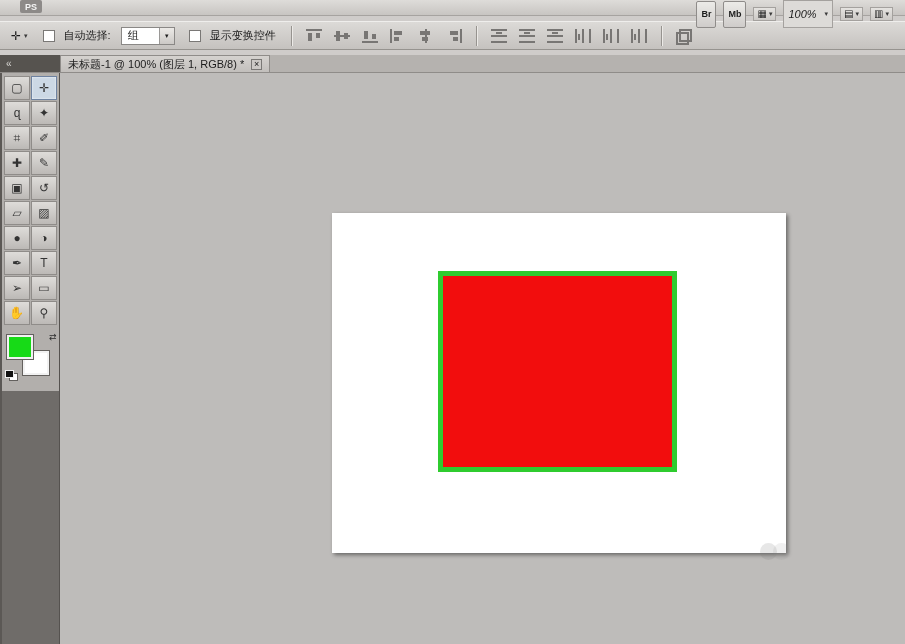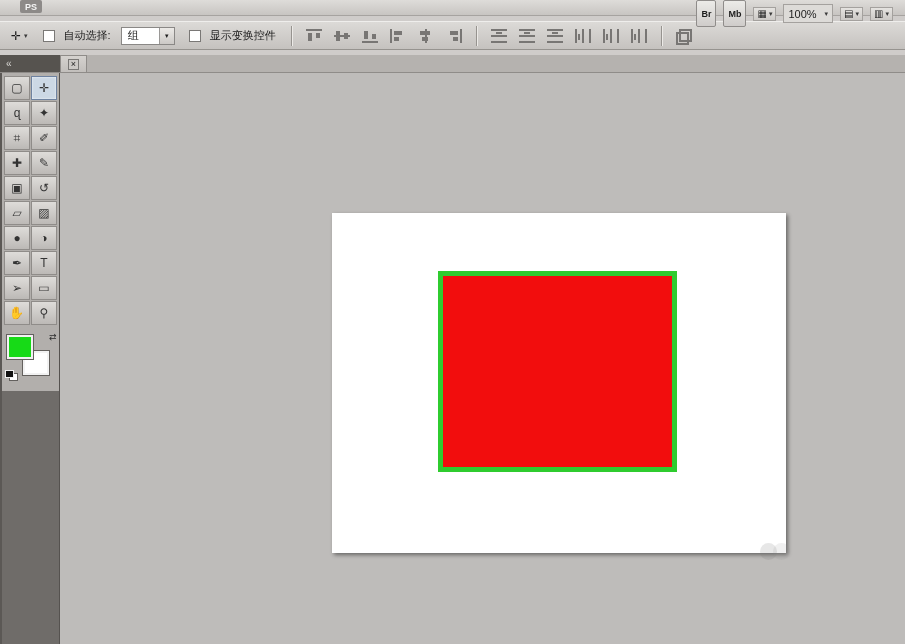--- a/index.html
+++ b/index.html
@@ -8,21 +8,21 @@
 
   
   .menubar { height:16px; display:flex; align-items:flex-start; background:linear-gradient(#dedcd9,#c8c5c2); border-bottom:1px solid #a6a3a0; padding-left:20px; }
   .ps-logo { width:22px; height:13px; background:#8d8a88; color:#f4f4f4; font-size:9px; font-weight:bold; display:flex; align-items:center; justify-content:center; border-radius:2px; margin-right:8px; }
   .menu-item { padding:0 7px; cursor:default; white-space:nowrap; }
   .appbar-right { margin-left:auto; display:flex; align-items:center; gap:7px; padding-right:12px; }
   .mini-btn { border:1px solid #8f8c8a; background:linear-gradient(#ecebe8,#cfccca); height:27px; padding:0 4px; font-size:9px; font-weight:bold; display:flex; align-items:center; border-radius:2px; }
   .icon-drop { display:flex; align-items:center; gap:2px; border:1px solid #a4a19e; background:linear-gradient(#e5e3e0,#ccc9c6); padding:0 3px; height:14px; }
   .icon-drop .g { font-size:10px; line-height:1; }
   .drop-arrow { font-size:7px; color:#3a3a3a; }
-  .zoom-ctl { display:flex; align-items:center; gap:8px; border:1px solid #a4a19e; background:#dddbd8; padding:0 4px; height:19px; min-width:46px; }
+  .zoom-ctl { display:flex; align-items:center; gap:8px; border:1px solid #a4a19e; background:#dddbd8; padding:0 4px; height:28px; min-width:46px;font-style:italic; }
 
   
   .optionsbar { margin-top:5px; height:29px; background:linear-gradient(#dcdad7,#c5c2bf); border-top:1px solid #efeeec; border-bottom:1px solid #96938f; display:flex; align-items:center; padding:0 8px; gap:6px; }
   .tool-preset { display:flex; align-items:center; gap:3px; padding:0 3px; margin-right:6px; }
   .tool-preset .g { font-size:12px; }
   .checkbox { width:12px; height:12px; background:#fff; border:1px solid #7a7876; display:inline-block; flex:none; }
   .opt-label { margin-left:3px; margin-right:4px; white-space:nowrap; }
   .combo { width:54px; height:18px; background:#fff; border:1px solid #8a8886; display:flex; align-items:center; justify-content:space-between; padding-left:6px; margin-right:8px; }
   .combo-arrow { width:15px; height:16px; background:linear-gradient(#eceae7,#ccc9c6); border-left:1px solid #9a9896; font-size:7px; display:flex; align-items:center; justify-content:center; }
   .sep { width:1px; height:20px; background:#96938f; box-shadow:1px 0 0 #eceae7; margin:0 5px; flex:none; }
@@ -171,20 +171,21 @@
   <span class="alnbtn">
       <span class="alico i-auto"></span>
     </span>
 </div>
 
 <div class="tabbar">
   <span class="panel-collapse">
     <span>«</span>
   </span>
   <span class="doc-tab">
+    <span>未标题-1 @ 100% (图层 1, RGB/8) *</span>
     <span class="tab-close">×</span>
   </span>
 </div>
 
 <div class="content">
 
   <div class="toolpanel">
     <div class="tools-wrap">
       <div class="tools-grid">
 

